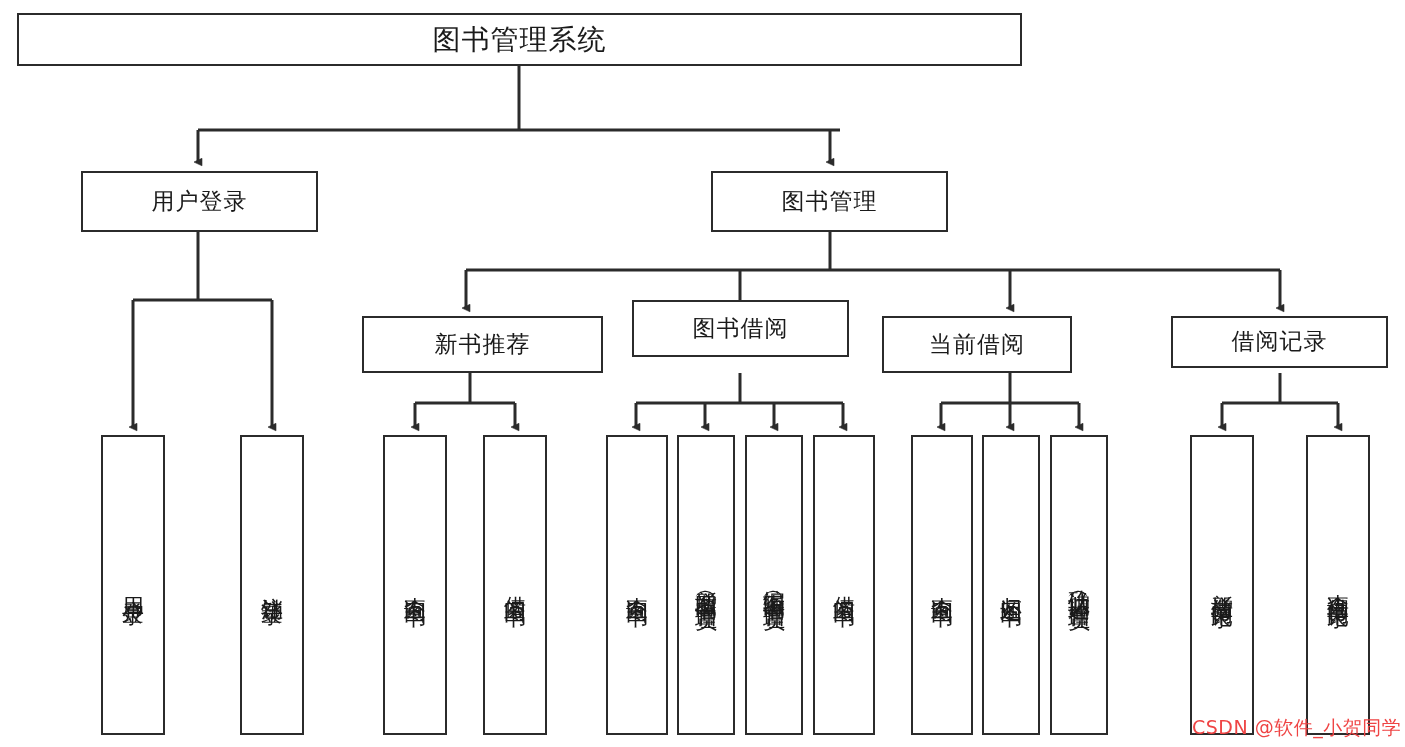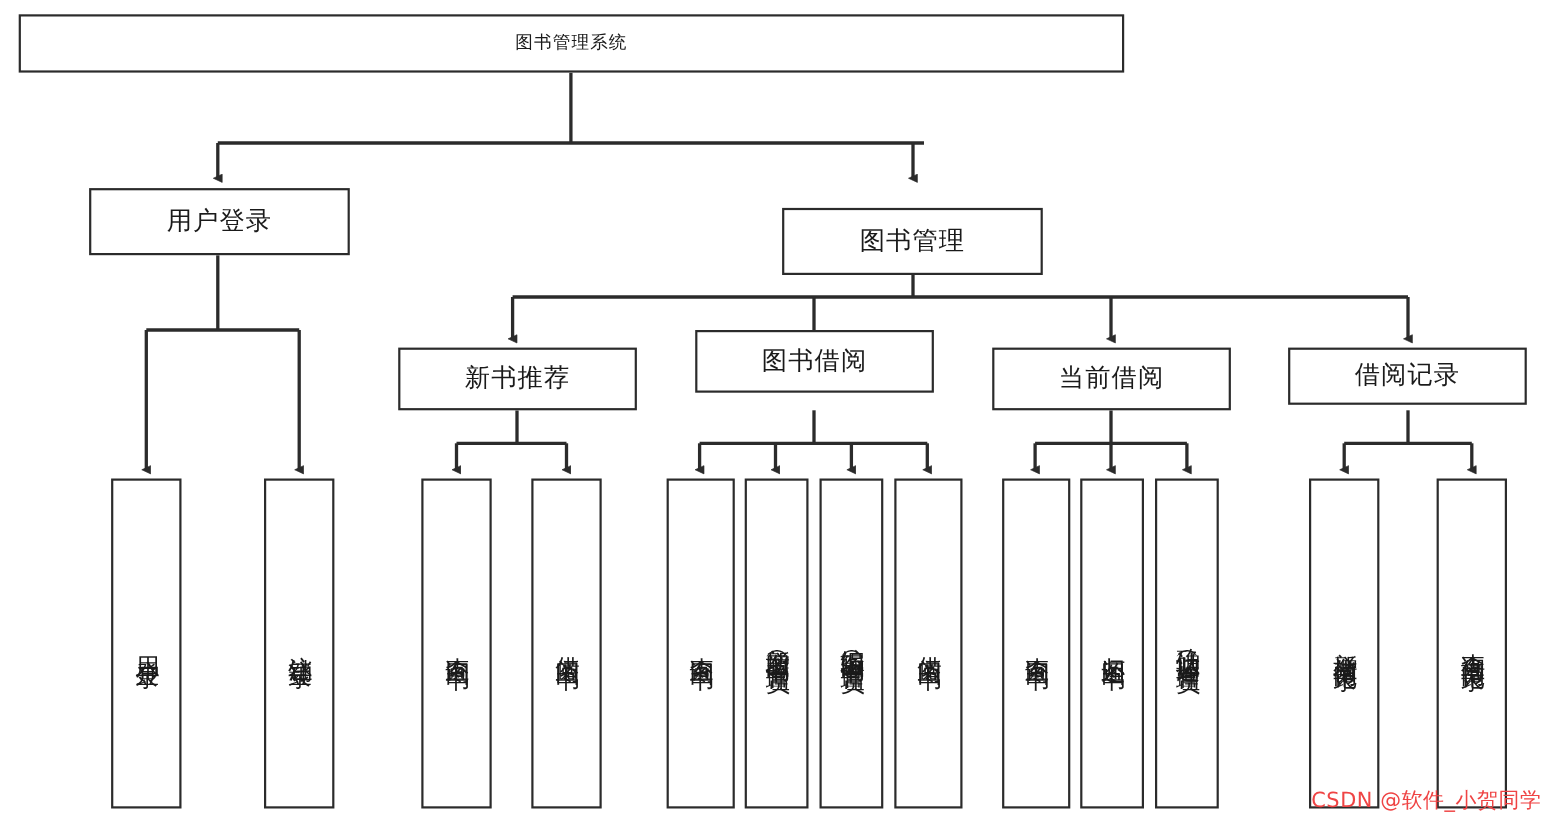--- a/index.html
+++ b/index.html
@@ -41,21 +41,21 @@
     text-align: center;
     line-height: 1.18;
     white-space: nowrap;
   }
   
   .node.horiz .node-label {
     font-size: 23px;
     letter-spacing: 1px;
   }
   .node.root .node-label {
-    font-size: 16px;
+    font-size: 28px;
     letter-spacing: 1px;
   }
   
   .node.vert {
     align-items: center;
     justify-content: center;
   }
   .node.vert .node-label {
     writing-mode: vertical-rl;
     text-orientation: upright;
@@ -129,33 +129,33 @@
   </svg>
 
   <div class="node root horiz" style="left:17px; top:13px; width:1005px; height:53px;">
     <span class="node-label">图书管理系统</span>
   </div>
 
   <div class="node horiz" style="left:81px; top:171px; width:237px; height:61px;">
     <span class="node-label">用户登录</span>
   </div>
 
-  <div class="node horiz" style="left:711px; top:171px; width:237px; height:61px;margin-top:18px;">
+  <div class="node horiz" style="left:711px; top:171px; width:237px; height:61px;">
     <span class="node-label">图书管理</span>
   </div>
 
-  <div class="node horiz" style="left:362px; top:316px; width:217px; height:57px;">
+  <div class="node horiz" style="left:362px; top:316px; width:241px; height:57px;">
     <span class="node-label">新书推荐</span>
   </div>
 
   <div class="node horiz" style="left:632px; top:300px; width:217px; height:57px;">
     <span class="node-label">图书借阅</span>
   </div>
 
-  <div class="node horiz" style="left:902px; top:316px; width:217px; height:57px;">
+  <div class="node horiz" style="left:882px; top:316px; width:190px; height:57px;">
     <span class="node-label">当前借阅</span>
   </div>
 
   <div class="node horiz" style="left:1171px; top:316px; width:217px; height:52px;">
     <span class="node-label">借阅记录</span>
   </div>
 
   <div class="node vert" style="left:101px; top:435px; width:64px; height:300px;">
     <span class="node-label">用户登录</span>
   </div>

